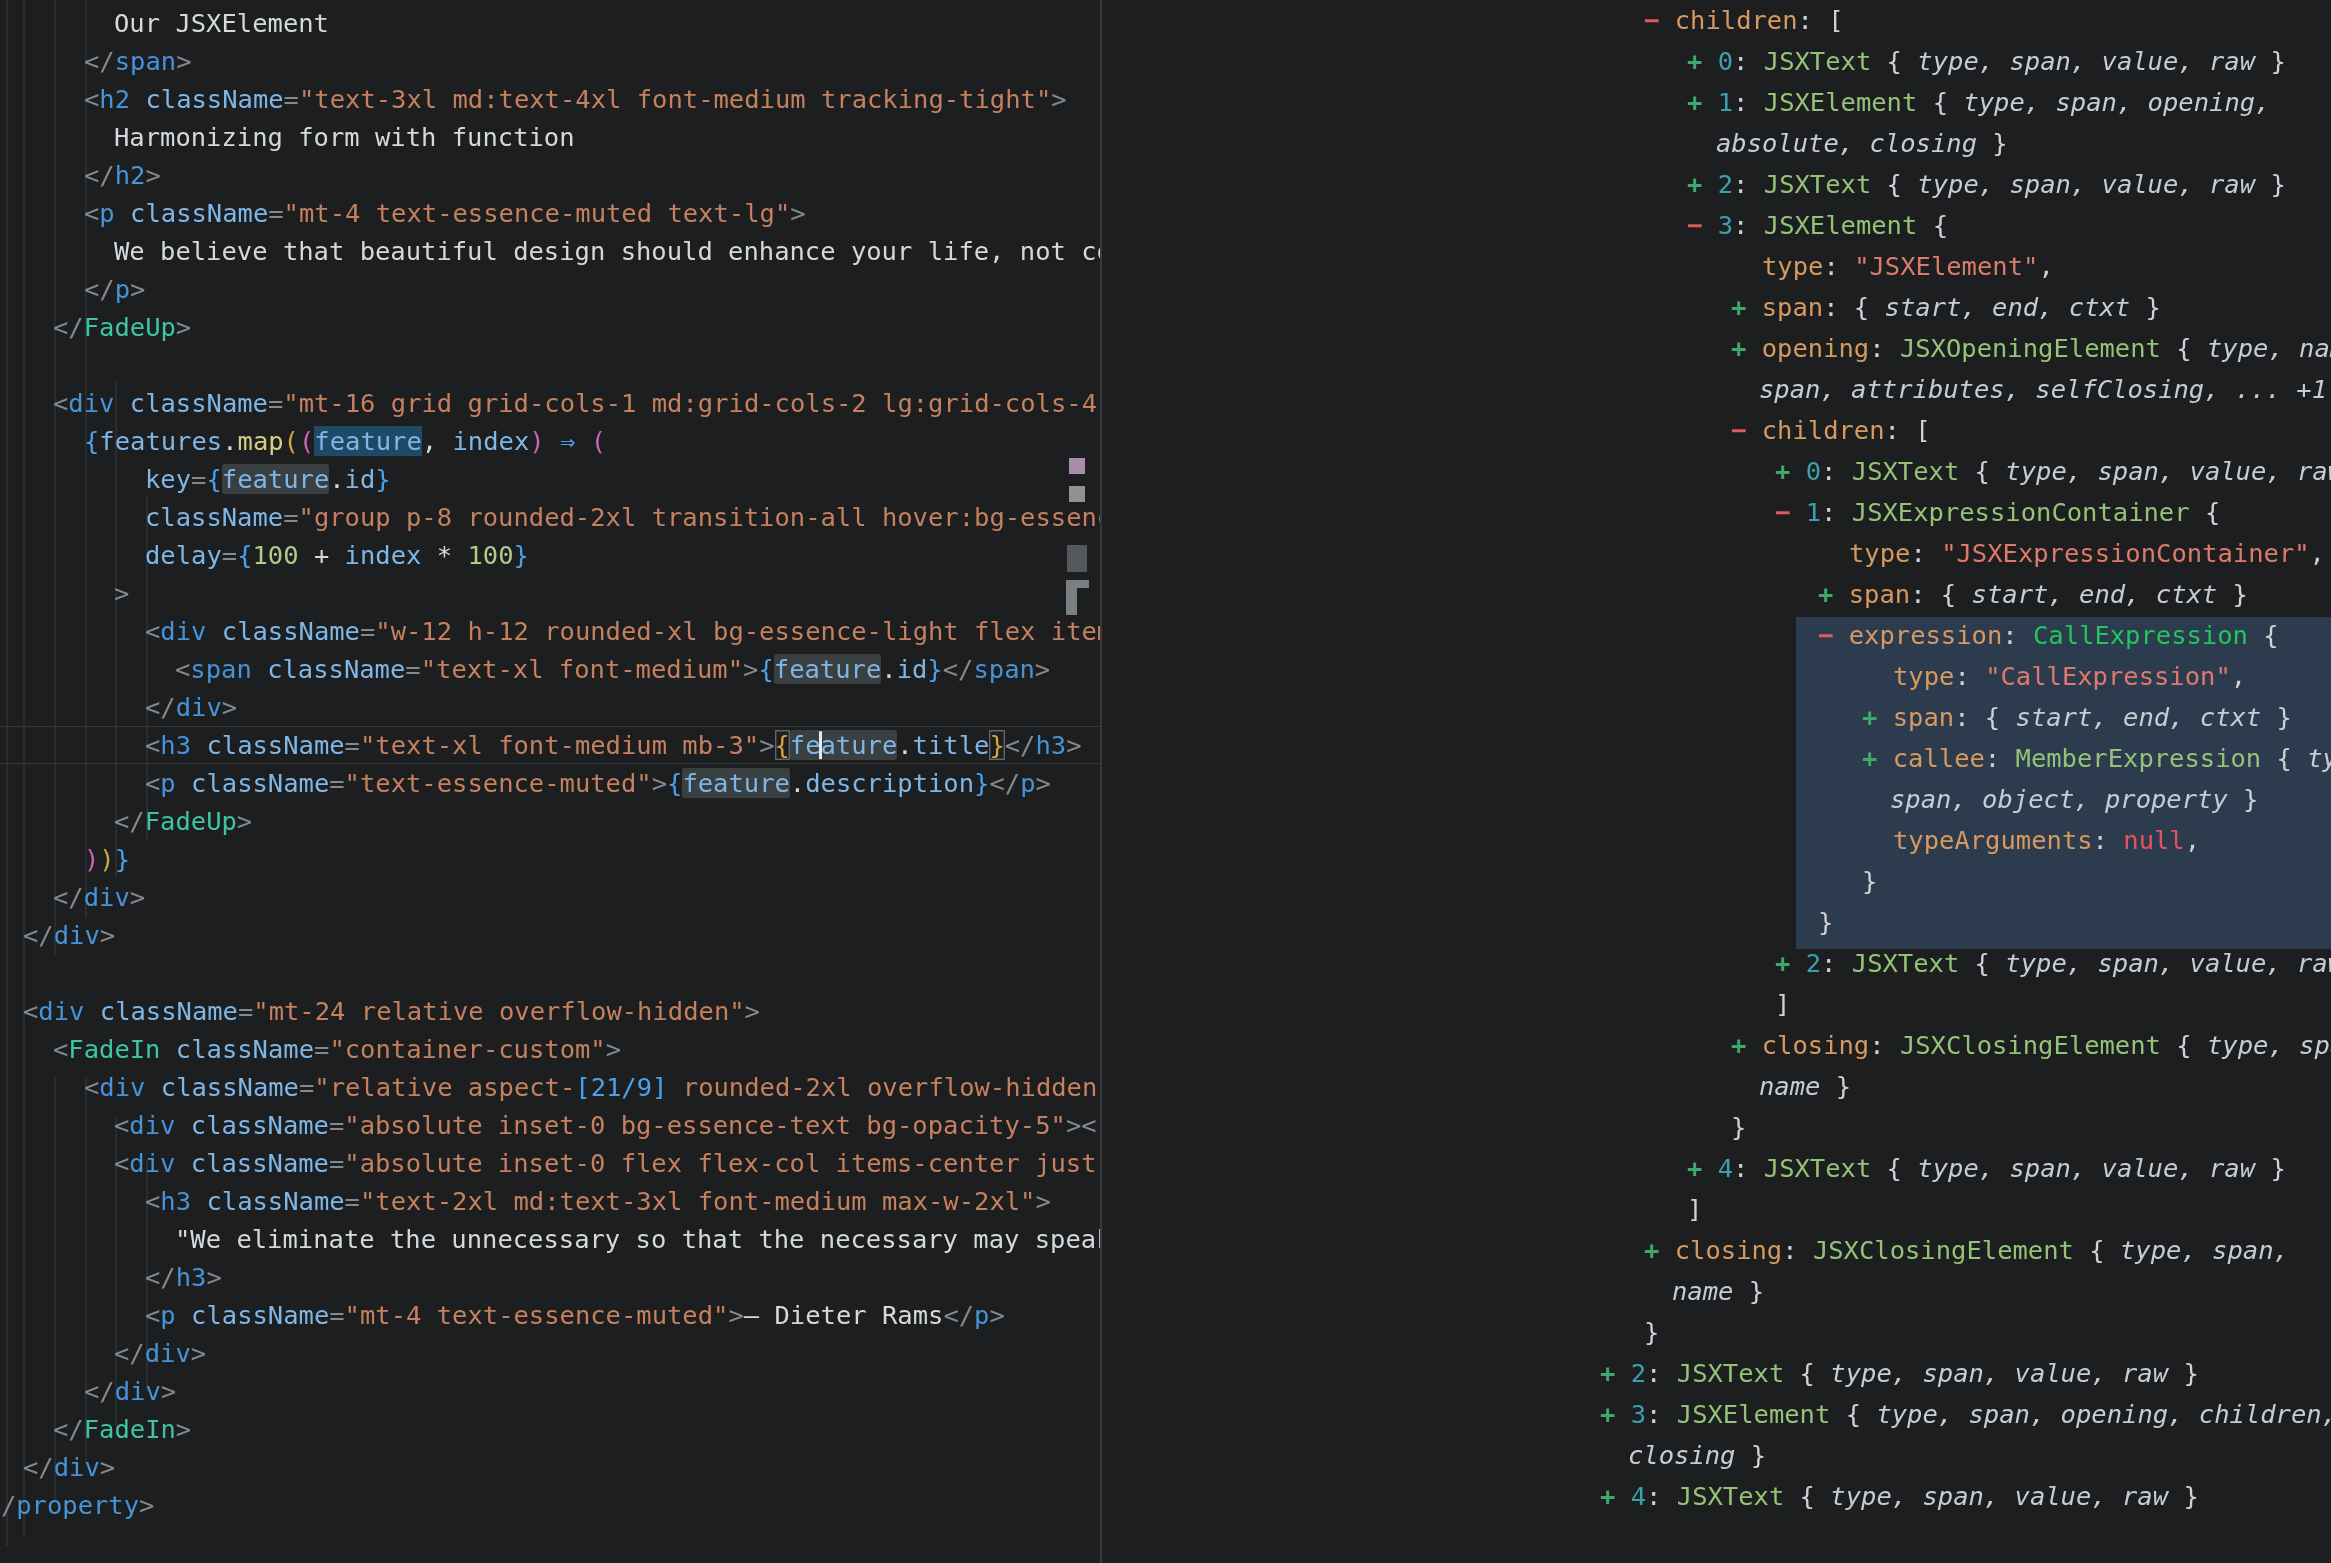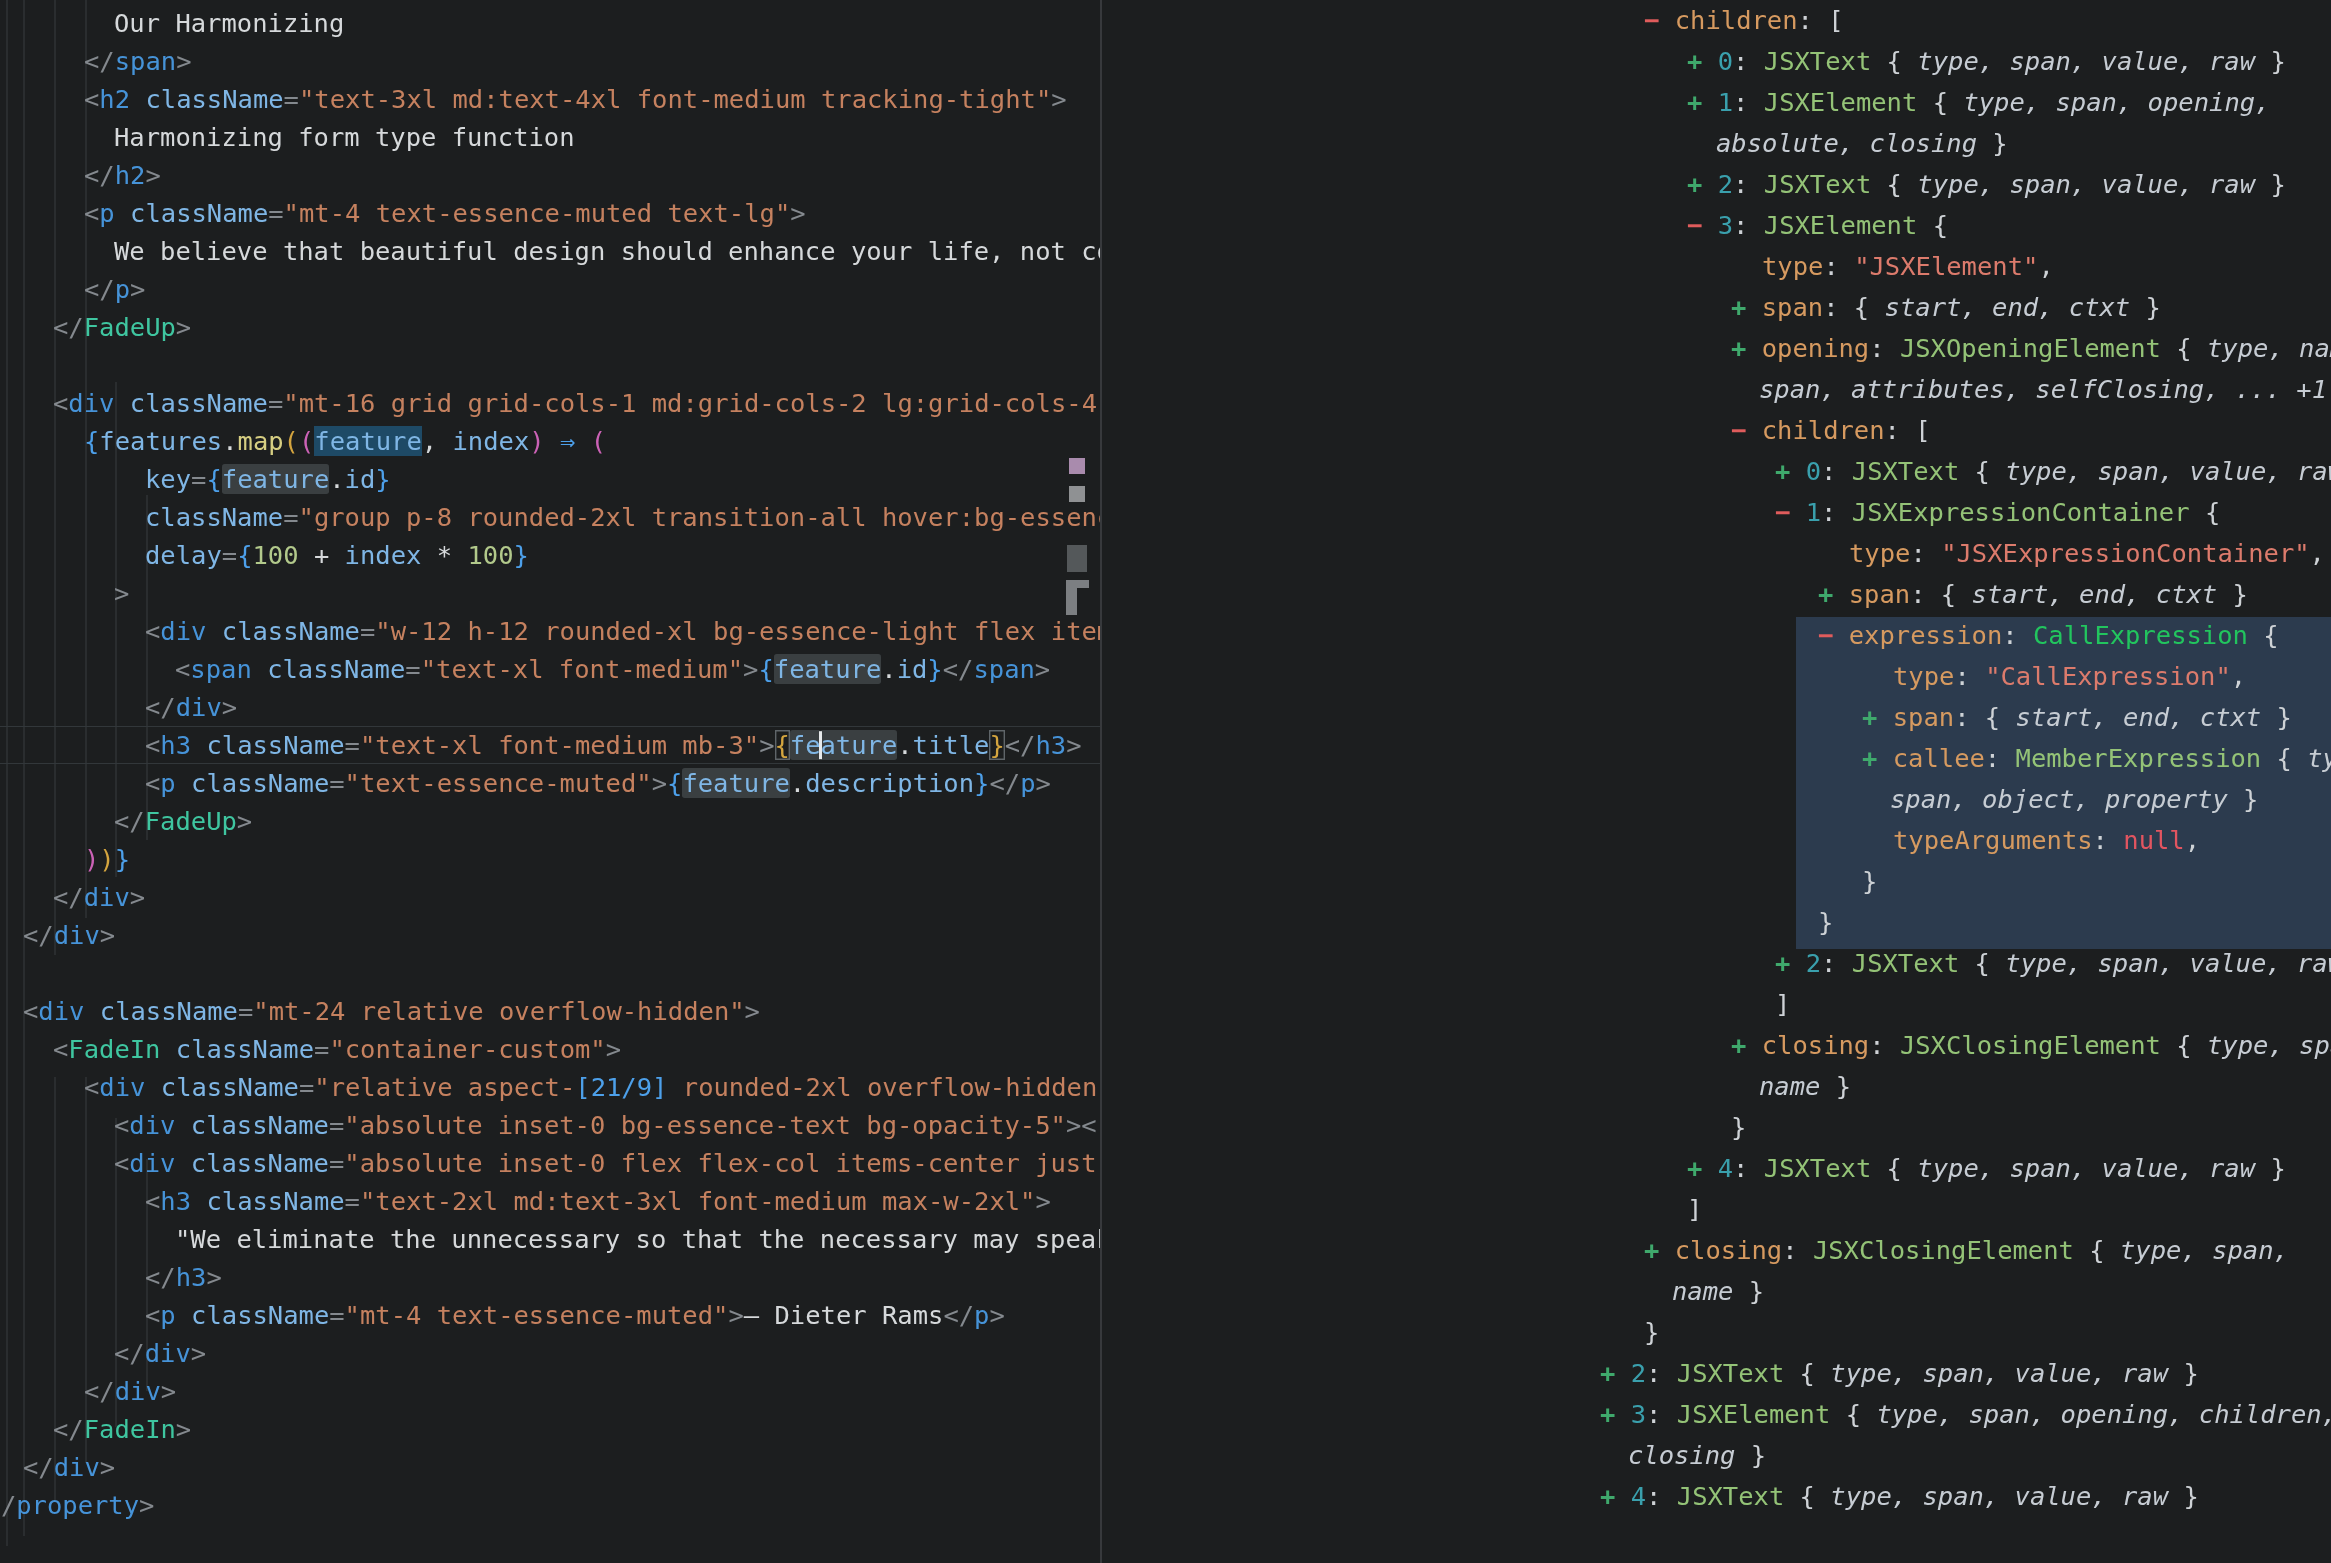--- a/index.html
+++ b/index.html
@@ -36,24 +36,24 @@
         <div class="guide" style="left: 85px; top: 1077px; height: 386px;"></div>
         <div class="guide" style="left: 115px; top: 382px; height: 495px;"></div>
         <div class="guide" style="left: 115px; top: 1118px; height: 309px;"></div>
         <div class="guide" style="left: 146px; top: 495px; height: 345px;"></div>
         <div class="guide" style="left: 146px; top: 1159px; height: 232px;"></div>
       </div>
     <div id="left-behind">
         <div class="deco-behind" style="left: 1067px; top: 545px; width: 20px; height: 27px; background: rgb(140, 145, 150); opacity: 0.5;"></div>
       </div>
     <div class="lines" id="left-lines" style="padding-top: 3.6px;">
-        <div class="cl" style="padding-left: 114px;"><span style="color: rgb(214, 217, 219);">Our Harmonizing</span></div>
+        <div class="cl" style="padding-left: 114px;"><span style="color: rgb(214, 217, 219);">Our JSXElement</span></div>
         <div class="cl" style="padding-left: 84px;"><span style="color: rgb(132, 137, 142);">&lt;/</span><span style="color: rgb(70, 147, 216);">span</span><span style="color: rgb(132, 137, 142);">&gt;</span></div>
         <div class="cl" style="padding-left: 84px;"><span style="color: rgb(132, 137, 142);">&lt;</span><span style="color: rgb(70, 147, 216);">h2</span><span style="color: rgb(214, 217, 219);"> </span><span style="color: rgb(127, 182, 229);">className</span><span style="color: rgb(132, 137, 142);">=</span><span style="color: rgb(197, 129, 95);">"text-3xl md:text-4xl font-medium tracking-tight"</span><span style="color: rgb(132, 137, 142);">&gt;</span></div>
-        <div class="cl" style="padding-left: 114px;"><span style="color: rgb(214, 217, 219);">Harmonizing form type function</span></div>
+        <div class="cl" style="padding-left: 114px;"><span style="color: rgb(214, 217, 219);">Harmonizing form with function</span></div>
         <div class="cl" style="padding-left: 84px;"><span style="color: rgb(132, 137, 142);">&lt;/</span><span style="color: rgb(70, 147, 216);">h2</span><span style="color: rgb(132, 137, 142);">&gt;</span></div>
         <div class="cl" style="padding-left: 84px;"><span style="color: rgb(132, 137, 142);">&lt;</span><span style="color: rgb(70, 147, 216);">p</span><span style="color: rgb(214, 217, 219);"> </span><span style="color: rgb(127, 182, 229);">className</span><span style="color: rgb(132, 137, 142);">=</span><span style="color: rgb(197, 129, 95);">"mt-4 text-essence-muted text-lg"</span><span style="color: rgb(132, 137, 142);">&gt;</span></div>
         <div class="cl" style="padding-left: 114px;"><span style="color: rgb(214, 217, 219);">We believe that beautiful design should enhance your life, not co</span></div>
         <div class="cl" style="padding-left: 84px;"><span style="color: rgb(132, 137, 142);">&lt;/</span><span style="color: rgb(70, 147, 216);">p</span><span style="color: rgb(132, 137, 142);">&gt;</span></div>
         <div class="cl" style="padding-left: 53px;"><span style="color: rgb(132, 137, 142);">&lt;/</span><span style="color: rgb(63, 198, 160);">FadeUp</span><span style="color: rgb(132, 137, 142);">&gt;</span></div>
         <div class="cl" style="padding-left: 23px;"></div>
         <div class="cl" style="padding-left: 53px;"><span style="color: rgb(132, 137, 142);">&lt;</span><span style="color: rgb(70, 147, 216);">div</span><span style="color: rgb(214, 217, 219);"> </span><span style="color: rgb(127, 182, 229);">className</span><span style="color: rgb(132, 137, 142);">=</span><span style="color: rgb(197, 129, 95);">"mt-16 grid grid-cols-1 md:grid-cols-2 lg:grid-cols-4</span></div>
         <div class="cl" style="padding-left: 84px;"><span style="color: rgb(77, 160, 234);">{</span><span style="color: rgb(127, 182, 229);">features</span><span style="color: rgb(214, 217, 219);">.</span><span style="color: rgb(214, 206, 130);">map</span><span style="color: rgb(212, 165, 63);">(</span><span style="color: rgb(203, 98, 182);">(</span><span style="color: rgb(127, 182, 229); background: rgb(30, 74, 102);">feature</span><span style="color: rgb(214, 217, 219);">,</span><span style="color: rgb(214, 217, 219);"> </span><span style="color: rgb(127, 182, 229);">index</span><span style="color: rgb(203, 98, 182);">)</span><span style="color: rgb(214, 217, 219);"> </span><span style="color: rgb(77, 160, 234);">⇒</span><span style="color: rgb(214, 217, 219);"> </span><span style="color: rgb(203, 98, 182);">(</span></div>
         <div class="cl" style="padding-left: 145px;"><span style="color: rgb(127, 182, 229);">key</span><span style="color: rgb(132, 137, 142);">=</span><span style="color: rgb(77, 160, 234);">{</span><span style="color: rgb(127, 182, 229); background: rgb(58, 63, 65); border-radius: 2.7px;">feature</span><span style="color: rgb(214, 217, 219);">.</span><span style="color: rgb(127, 182, 229);">id</span><span style="color: rgb(77, 160, 234);">}</span></div>
         <div class="cl" style="padding-left: 145px;"><span style="color: rgb(127, 182, 229);">className</span><span style="color: rgb(132, 137, 142);">=</span><span style="color: rgb(197, 129, 95);">"group p-8 rounded-2xl transition-all hover:bg-essence</span></div>

